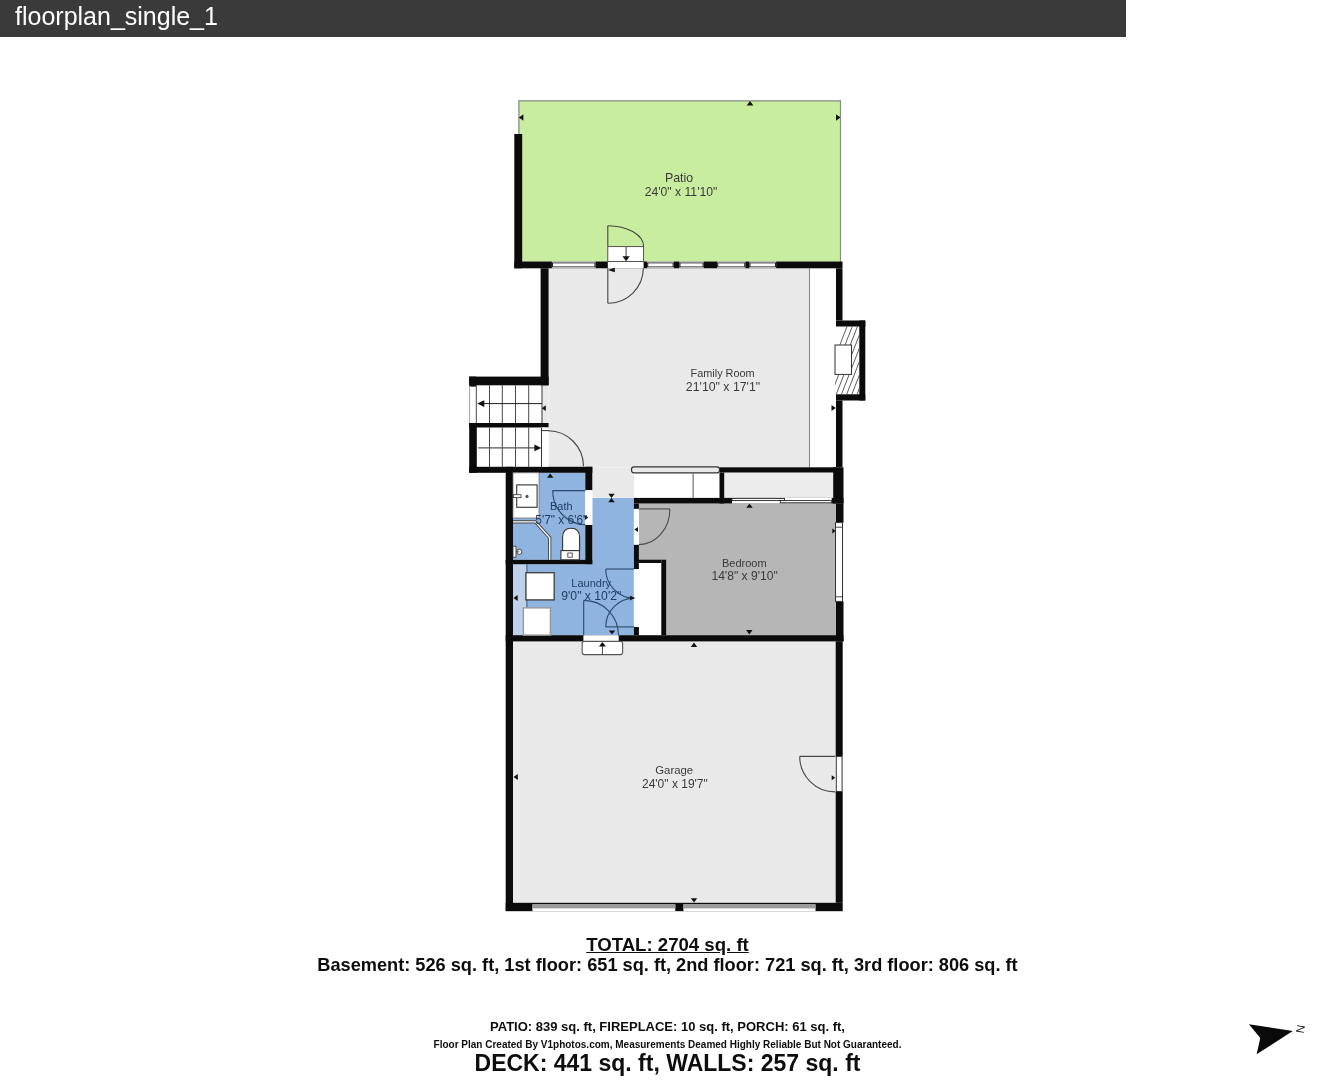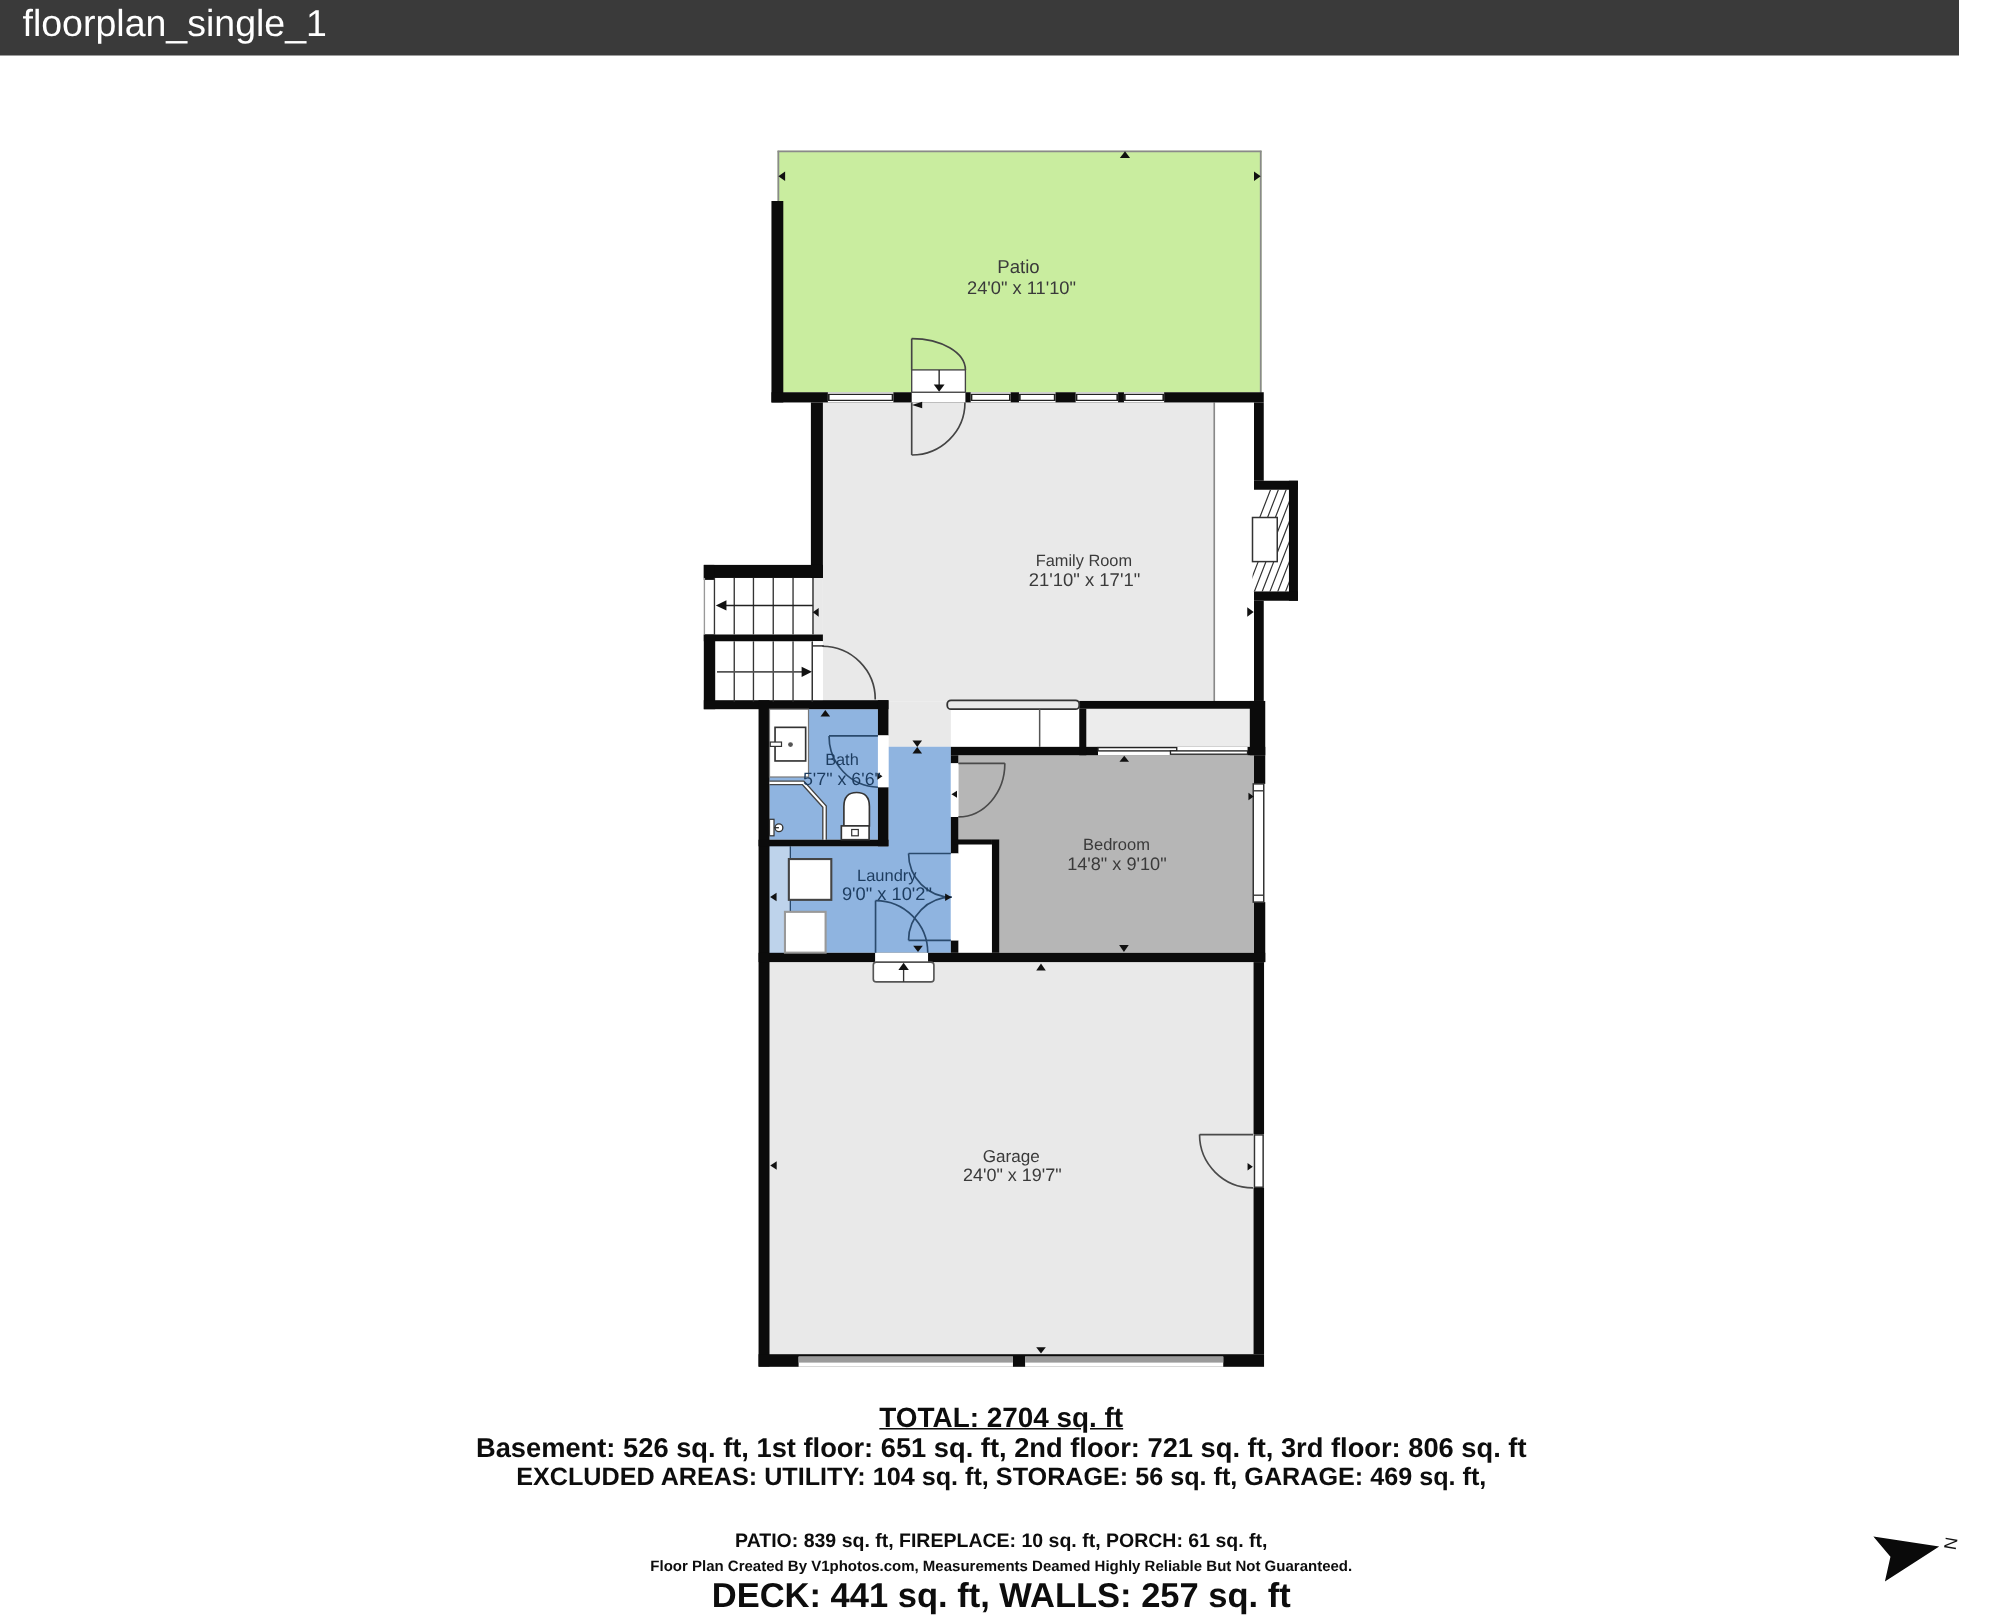--- a/index.html
+++ b/index.html
@@ -1,18 +1,18 @@
 <!DOCTYPE html>
 <html><head>
 <meta charset="utf-8">
 <style>
   html,body { margin:0; padding:0; background:#ffffff; }
   #page { position:relative; width:1335px; height:1080px; overflow:hidden;
            font-family:"Liberation Sans", sans-serif; background:#ffffff; }
-  #hdr { position:absolute; left:0; top:0; width:1306px; height:37px; background:#3a3a3a; }
+  #hdr { position:absolute; left:0; top:0; width:1126px; height:37px; background:#3a3a3a; }
   #hdr span { position:absolute; left:15px; top:3.9px; font-size:25px; color:#ffffff; line-height:1; }
   .fl { position:absolute; left:0; width:1335px; text-align:center; color:#0d0d0d; line-height:1; white-space:nowrap;font-weight:bold; }
 </style>
 </head>
 <body>
 <div id="page">
   <div id="hdr">
       <span>floorplan_single_1</span>
     </div>
   <svg width="1335" height="1080" viewBox="0 0 1335 1080" style="position:absolute;left:0;top:0">
@@ -202,17 +202,16 @@
 <text x="591.3" y="600.2" font-size="12.2" fill="#1d3c5f" font-weight="normal" text-anchor="middle" font-family="Liberation Sans, sans-serif">9'0" x 10'2"</text>
 <text x="744.3" y="566.8" font-size="11.0" fill="#3a3a3a" font-weight="normal" text-anchor="middle" font-family="Liberation Sans, sans-serif">Bedroom</text>
 <text x="744.6" y="580.2" font-size="12.1" fill="#3a3a3a" font-weight="normal" text-anchor="middle" font-family="Liberation Sans, sans-serif">14'8" x 9'10"</text>
 <text x="674.2" y="774.4" font-size="11.4" fill="#3a3a3a" font-weight="normal" text-anchor="middle" font-family="Liberation Sans, sans-serif">Garage</text>
 <text x="674.9" y="787.6" font-size="12.0" fill="#3a3a3a" font-weight="normal" text-anchor="middle" font-family="Liberation Sans, sans-serif">24'0" x 19'7"</text>
 <polygon points="1292.8,1031.0 1248.9,1024.3 1260.3,1037.9 1256.6,1054.3" fill="#0a0a0a"></polygon>
 <text x="1300.5" y="1033" font-size="11.5" fill="#111" text-anchor="middle" font-family="Liberation Sans, sans-serif" transform="rotate(100 1300.5 1029)">N</text>
   </svg>
   <div class="fl" style="top:936.1px; font-size:18.6px; font-weight:bold;text-decoration:underline;">TOTAL: 2704 sq. ft</div>
   <div class="fl" style="top:955.8px; font-size:18.2px;">Basement: 526 sq. ft, 1st floor: 651 sq. ft, 2nd floor: 721 sq. ft, 3rd floor: 806 sq. ft</div>
-  <div class="fl" style="top:976.9px; font-size:16.8px;">EXCLUDED AREAS: UTILITY: 104 sq. ft, STORAGE: 56 sq. ft, GARAGE: 469 sq. ft,</div>
   <div class="fl" style="top:1020px; font-size:13px;">PATIO: 839 sq. ft, FIREPLACE: 10 sq. ft, PORCH: 61 sq. ft,</div>
   <div class="fl" style="top:1052px; font-size:23px;">DECK: 441 sq. ft, WALLS: 257 sq. ft</div>
   <div class="fl" style="top:1040px; font-size:10px;">Floor Plan Created By V1photos.com, Measurements Deamed Highly Reliable But Not Guaranteed.</div>
 </div>
 
 </body></html>

